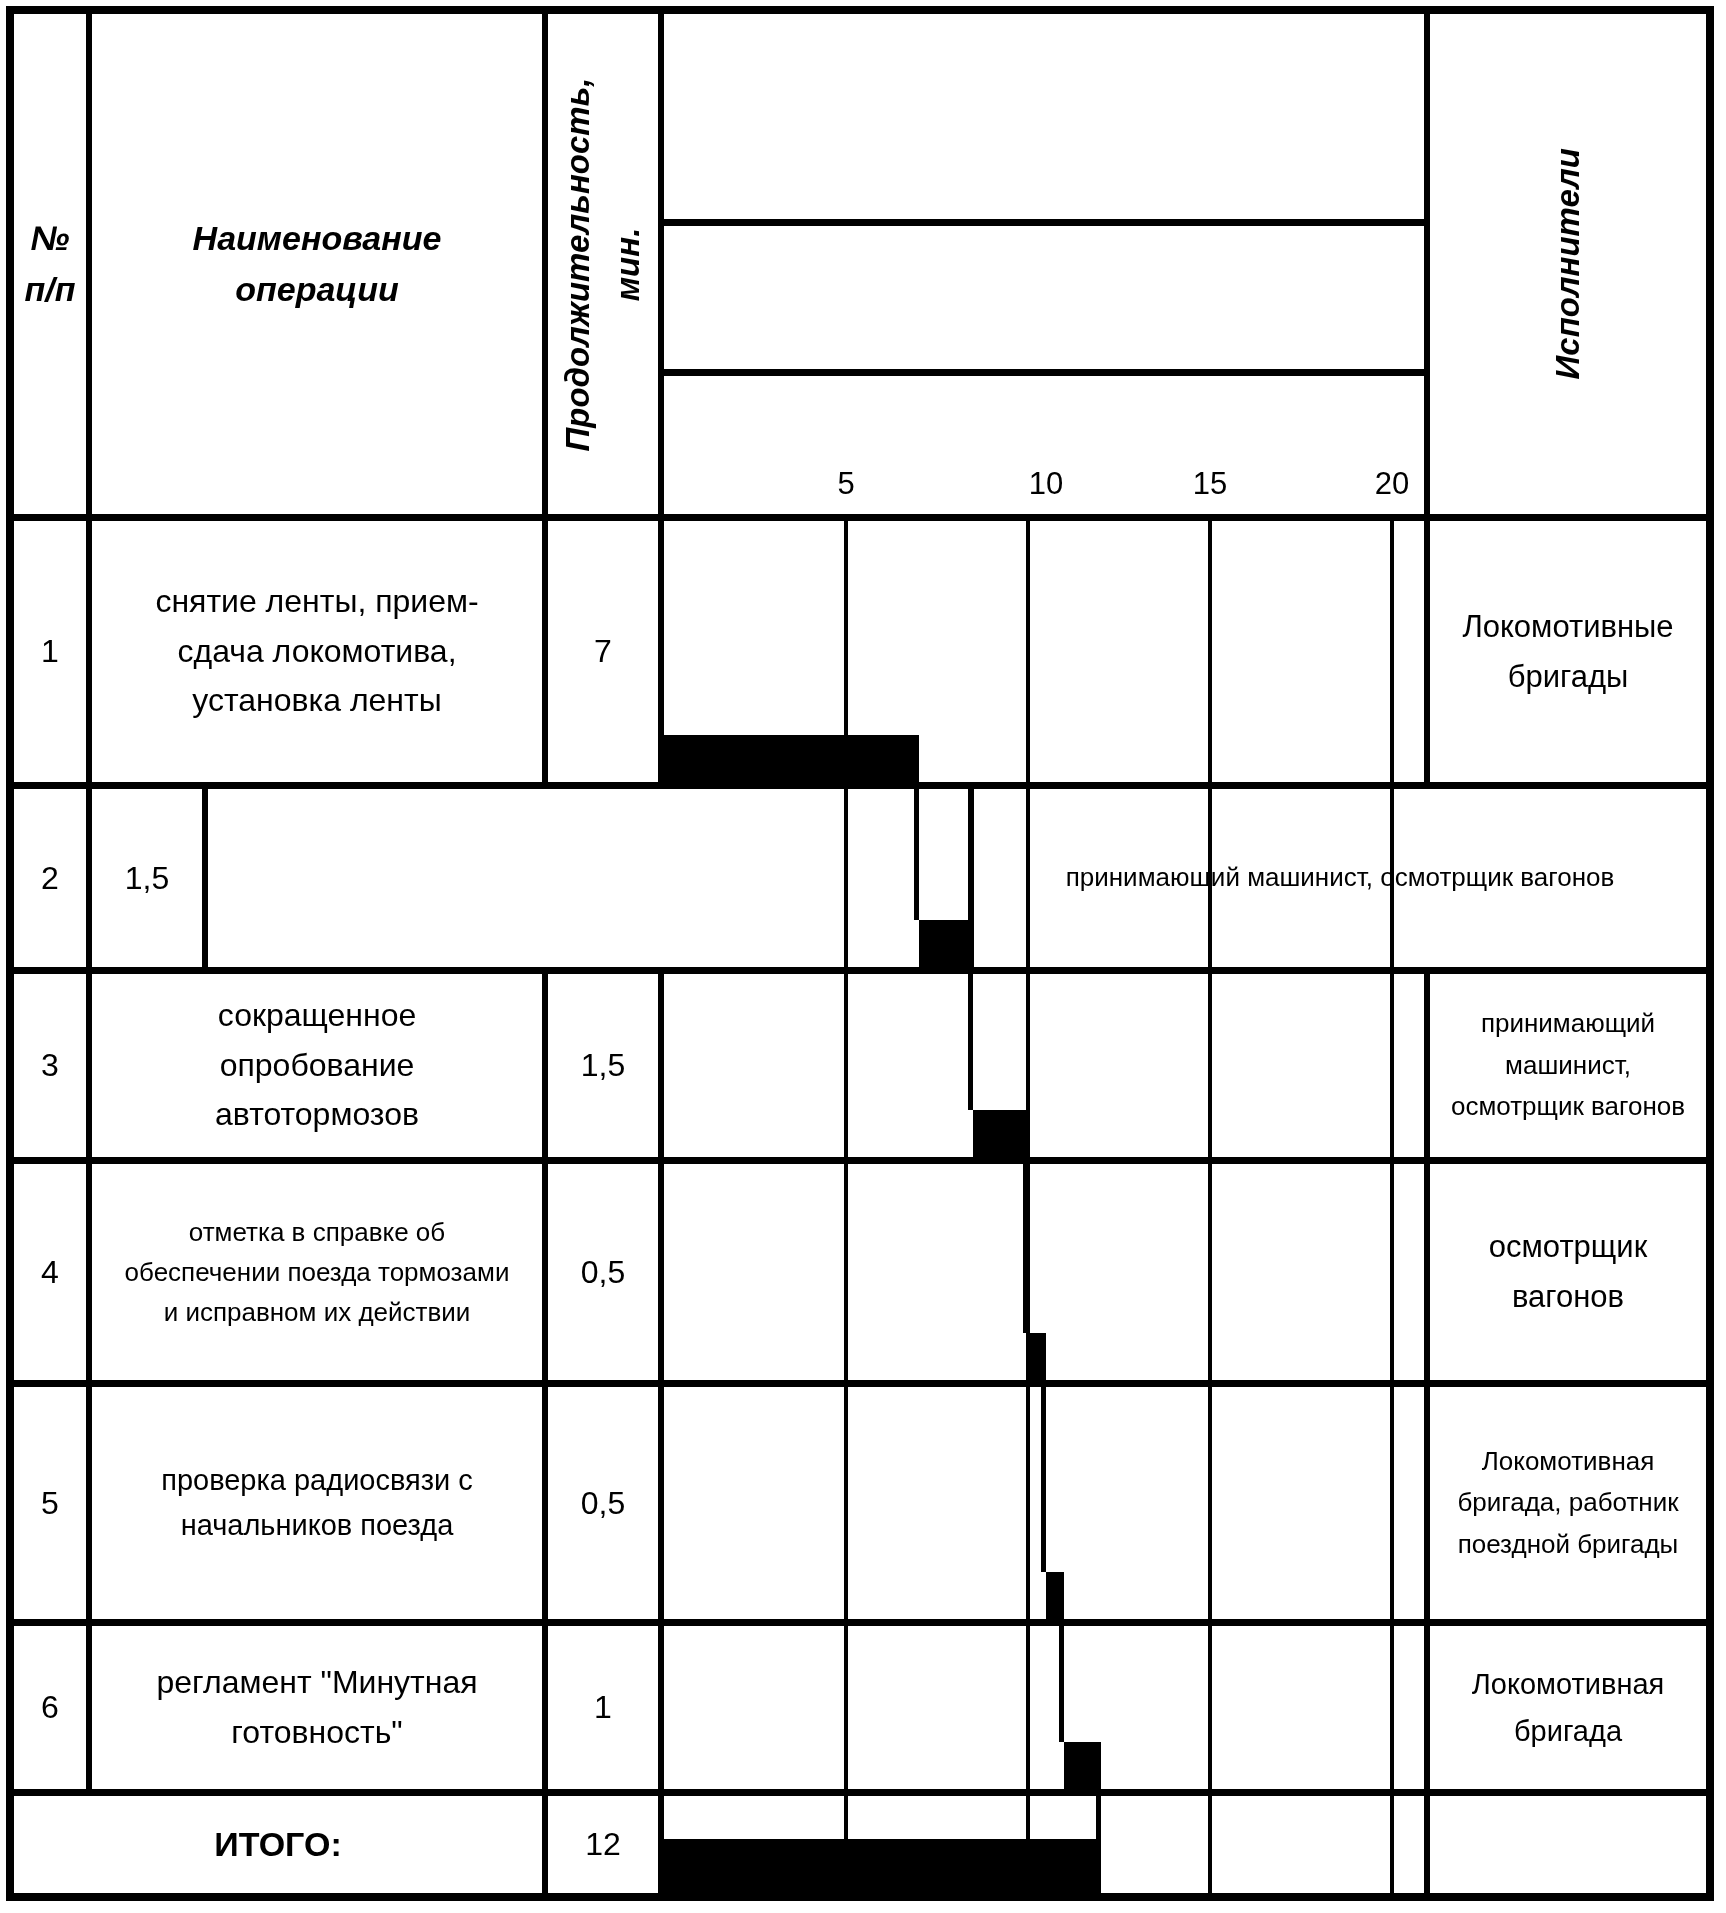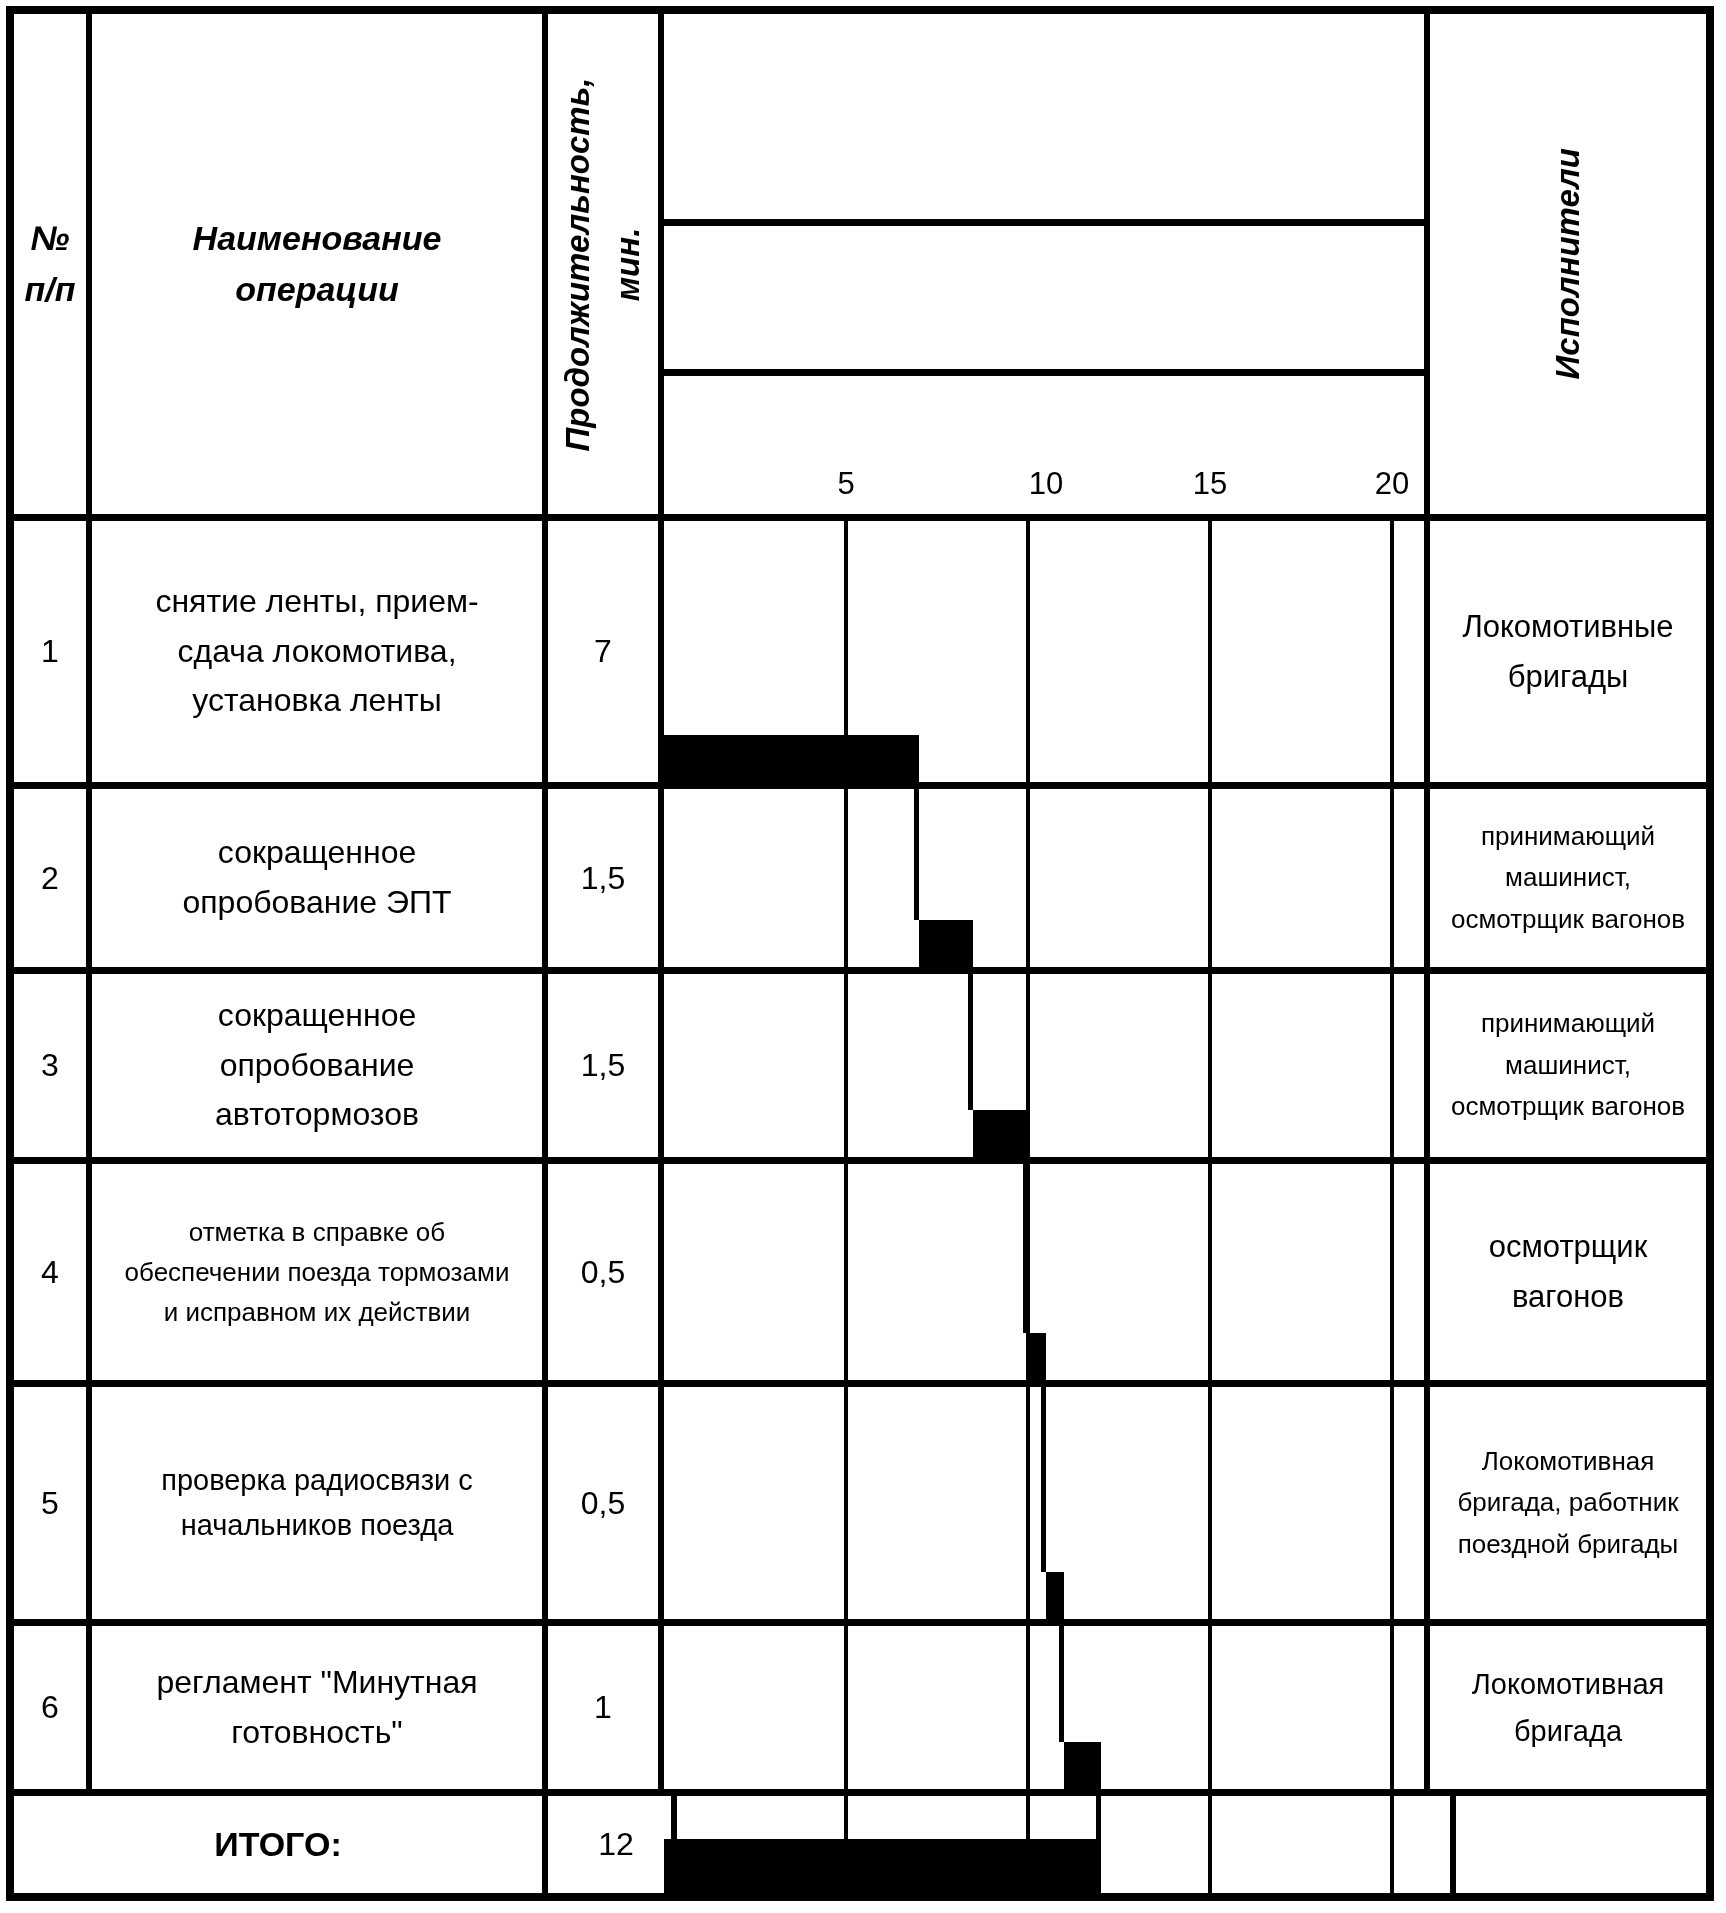--- a/index.html
+++ b/index.html
@@ -2,21 +2,21 @@
 <html><head>
 <meta charset="utf-8">
 <style>
   html,body{margin:0;padding:0;background:#fff;}
   .page{position:relative;width:1726px;height:1913px;background:#ffffff;
         font-family:"Liberation Sans",sans-serif;color:#000;overflow:hidden;}
   .tbl{position:absolute;left:6px;top:6px;width:1708px;height:1895px;
        border:8px solid #000;box-sizing:border-box;display:flex;flex-direction:column;
        background:#fff;}
   .trow{display:flex;flex-direction:row;border-bottom:7px solid #000;box-sizing:border-box;}
-  .trow.last{border-bottom:none;flex:1;gap:13px;}
+  .trow.last{border-bottom:none;flex:1;}
   .cell{box-sizing:border-box;border-right:6px solid #000;display:flex;
         align-items:center;justify-content:center;text-align:center;}
   .cell.nb{border-right:none;}
   .c1{width:78px;}
   .c2{width:456px;}
   .c3{width:116px;}
   .c4{width:766px;}
   .c5{flex:1;}
   .cmerged{width:534px;}
   .hdr-txt{font-weight:bold;font-style:italic;font-size:34px;line-height:1.5;white-space:pre-line;}
@@ -72,23 +72,20 @@
           <div class="cell c3">
             <div class="dur-txt">7</div>
           </div>
           <div class="cell c4"></div>
           <div class="cell c5 nb">
             <div class="exec-txt" style="font-size: 31px;">Локомотивные бригады</div>
           </div>
         </div><div class="trow" style="height: 185px;">
           <div class="cell c1">
             <div class="num-txt">2</div>
-          </div>
-          <div class="cell c2">
-            <div class="name-txt" style="font-size: 32px;">сокращенное опробование ЭПТ</div>
           </div>
           <div class="cell c3">
             <div class="dur-txt">1,5</div>
           </div>
           <div class="cell c4"></div>
           <div class="cell c5 nb">
             <div class="exec-txt" style="font-size: 26px;">принимающий машинист, осмотрщик вагонов</div>
           </div>
         </div><div class="trow" style="height: 190px;">
           <div class="cell c1">

